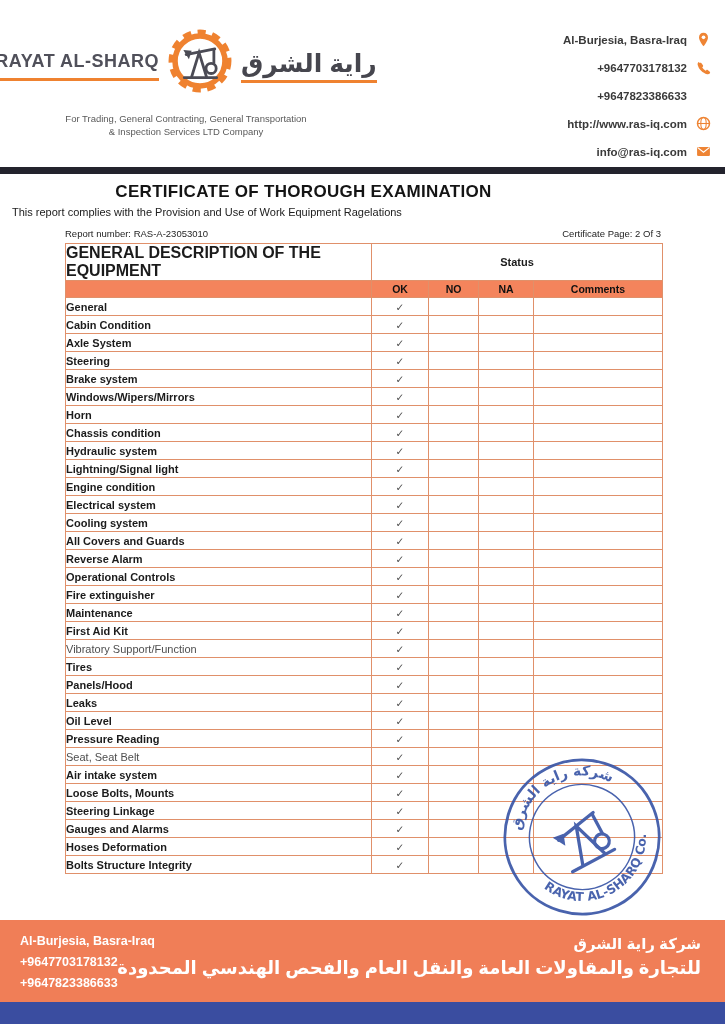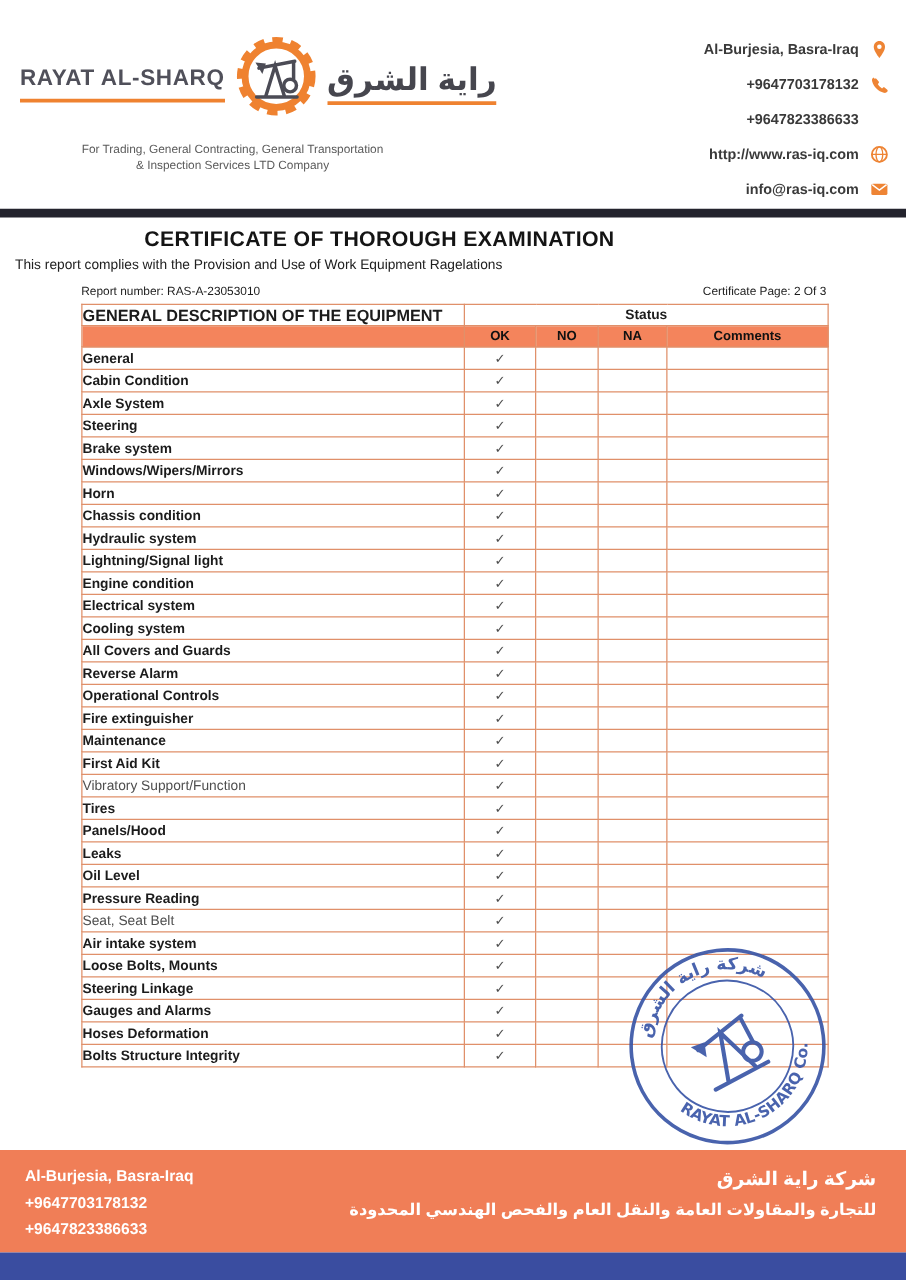--- a/index.html
+++ b/index.html
@@ -3,21 +3,21 @@
 <meta charset="utf-8">
 <style>
   html,body{margin:0;padding:0;background:#e9e9e9;}
   .page{
     position:relative;width:725px;height:1024px;margin:0 auto;background:#ffffff;
     font-family:"Liberation Sans","DejaVu Sans",sans-serif;overflow:hidden;
     box-shadow:0 0 4px rgba(0,0,0,.3);
   }
   
   .logo-block{position:absolute;left:16px;top:30px;width:340px;}
-  .logo-row{display:flex;align-items:center;gap:4px;}
+  .logo-row{display:flex;align-items:center;justify-content:center;gap:4px;}
   .name-en{font-size:18px;font-weight:bold;color:#50505a;letter-spacing:.5px;
     border-bottom:3px solid #EF8230;padding-bottom:6px;white-space:nowrap;}
   .name-ar{font-size:25px;font-weight:bold;color:#46464e;
     border-bottom:3px solid #EF8230;padding-bottom:2px;white-space:nowrap;direction:rtl;}
   .gear{flex:0 0 auto;margin-top:-6px;}
   .tagline{margin-top:10px;text-align:center;font-size:9.5px;color:#5a5a5a;line-height:13px;}
   .contacts{position:absolute;right:14px;top:32px;display:flex;flex-direction:column;gap:13px;}
   .contact-row{display:flex;align-items:center;justify-content:flex-end;gap:9px;
     font-size:11.5px;font-weight:bold;color:#3a3a3a;}
   .cicon{width:15px;height:15px;flex:0 0 15px;display:inline-block;}
@@ -26,37 +26,37 @@
   .cert-title{position:absolute;left:0;top:182px;width:607px;text-align:center;
     font-size:17px;font-weight:bold;color:#141414;letter-spacing:.3px;}
   .cert-subtitle{position:absolute;left:12px;top:206px;width:725px;text-align:left;
     font-size:11px;color:#202020;}
   .report-row{position:absolute;left:65px;top:228px;width:596px;display:flex;
     justify-content:space-between;font-size:9.5px;color:#1d1d1d;}
   
   table.equip{position:absolute;left:65px;top:243px;width:596px;border-collapse:collapse;
     table-layout:fixed;font-size:11px;color:#1b1b1b;}
   table.equip td,table.equip th{border:1px solid #E0906A;padding:0;}
-  th.desc-head{width:305px;text-align:left;padding-left:6px;font-size:13px;
+  th.desc-head{width:305px;text-align:left;padding-left:6px;font-size:16px;
     font-weight:bold;height:16px;}
   th.status-head{text-align:center;font-size:11px;font-weight:bold;height:16px;}
   tr.colrow td{background:#F4845C;height:16px;text-align:center;font-weight:bold;
     font-size:10.5px;color:#111;}
   td.desc{width:305px;text-align:left;padding-left:6px;font-weight:bold;height:17px;}
   td.desc.light{font-weight:normal;color:#4e4e4e;}
   td.mark{text-align:center;color:#4f4f4f;font-size:10.5px;}
   col.c-ok{width:57px;}col.c-no{width:50px;}col.c-na{width:55px;}col.c-com{width:129px;}
   
   .stamp{position:absolute;left:498px;top:755px;width:168px;height:164px;opacity:.92;}
   
   .footer{position:absolute;left:0;top:920px;width:725px;height:82px;background:#F07E57;color:#fff;}
   .footer-left{position:absolute;left:20px;top:11px;font-size:12.5px;font-weight:bold;line-height:21px;}
   .footer-right{position:absolute;right:24px;top:12px;text-align:right;direction:rtl;}
   .footer-right .f-ar1{font-size:15px;font-weight:bold;line-height:24px;}
-  .footer-right .f-ar2{font-size:13px;font-weight:bold;line-height:24px;}
+  .footer-right .f-ar2{font-size:18px;font-weight:bold;line-height:24px;}
   .blue-bar{position:absolute;left:0;top:1002px;width:725px;height:22px;background:#3A4DA0;}
 </style>
 </head>
 <body>
 
 <div class="page">
 
   <div class="logo-block">
     <div class="logo-row">
       <span class="name-en">RAYAT AL-SHARQ</span>

